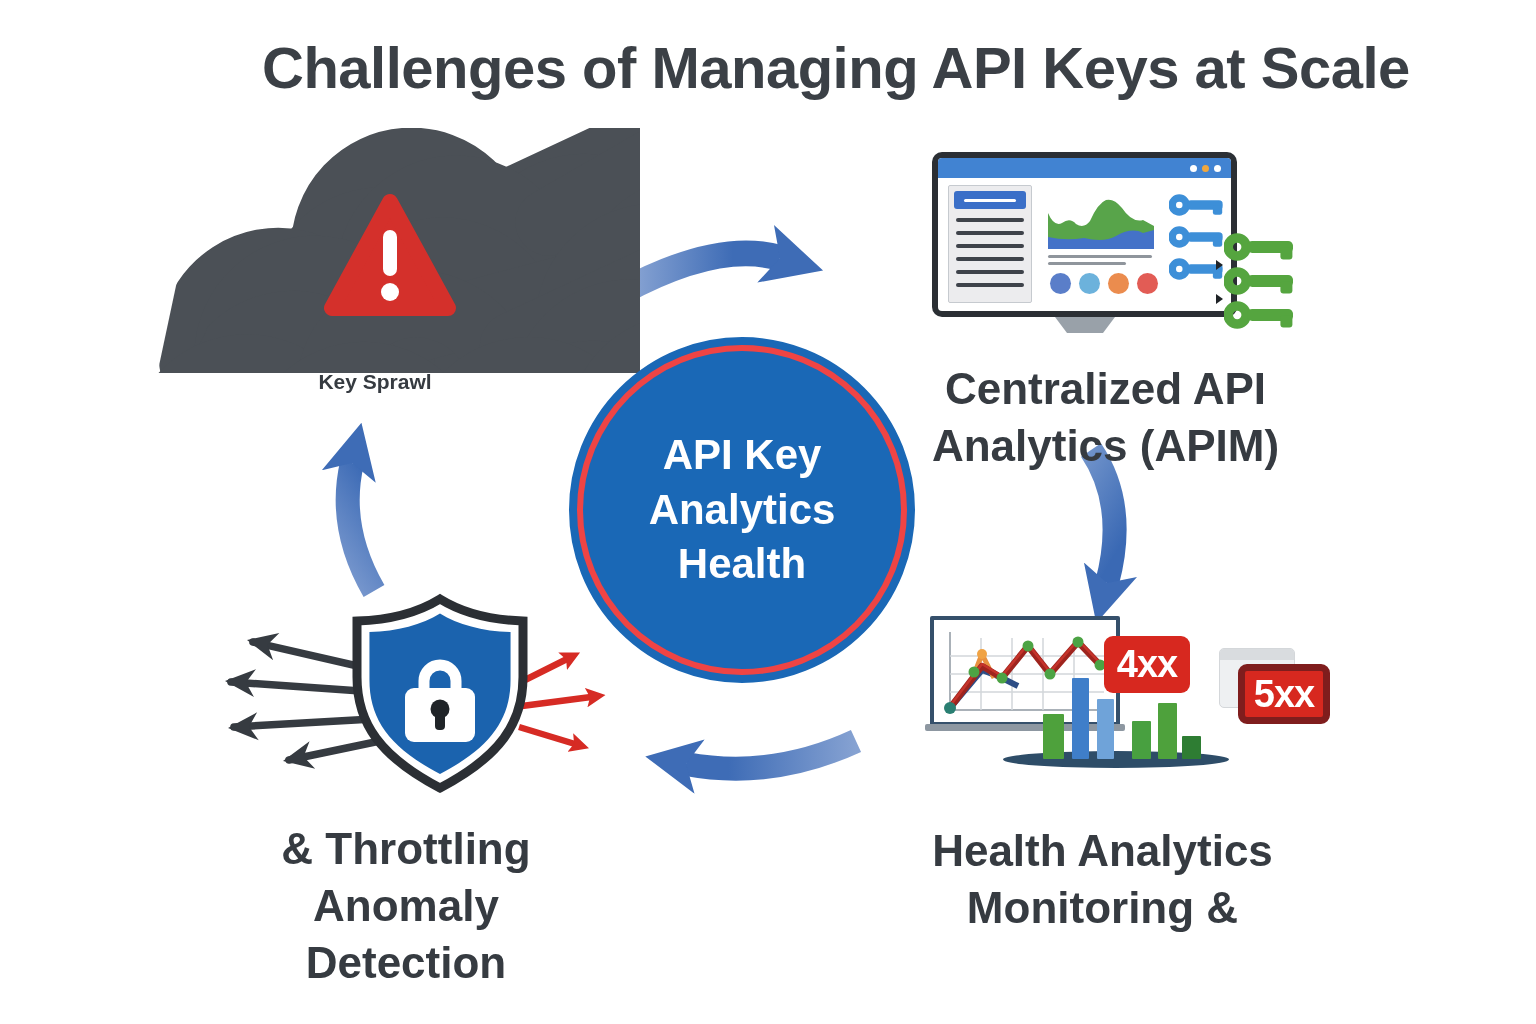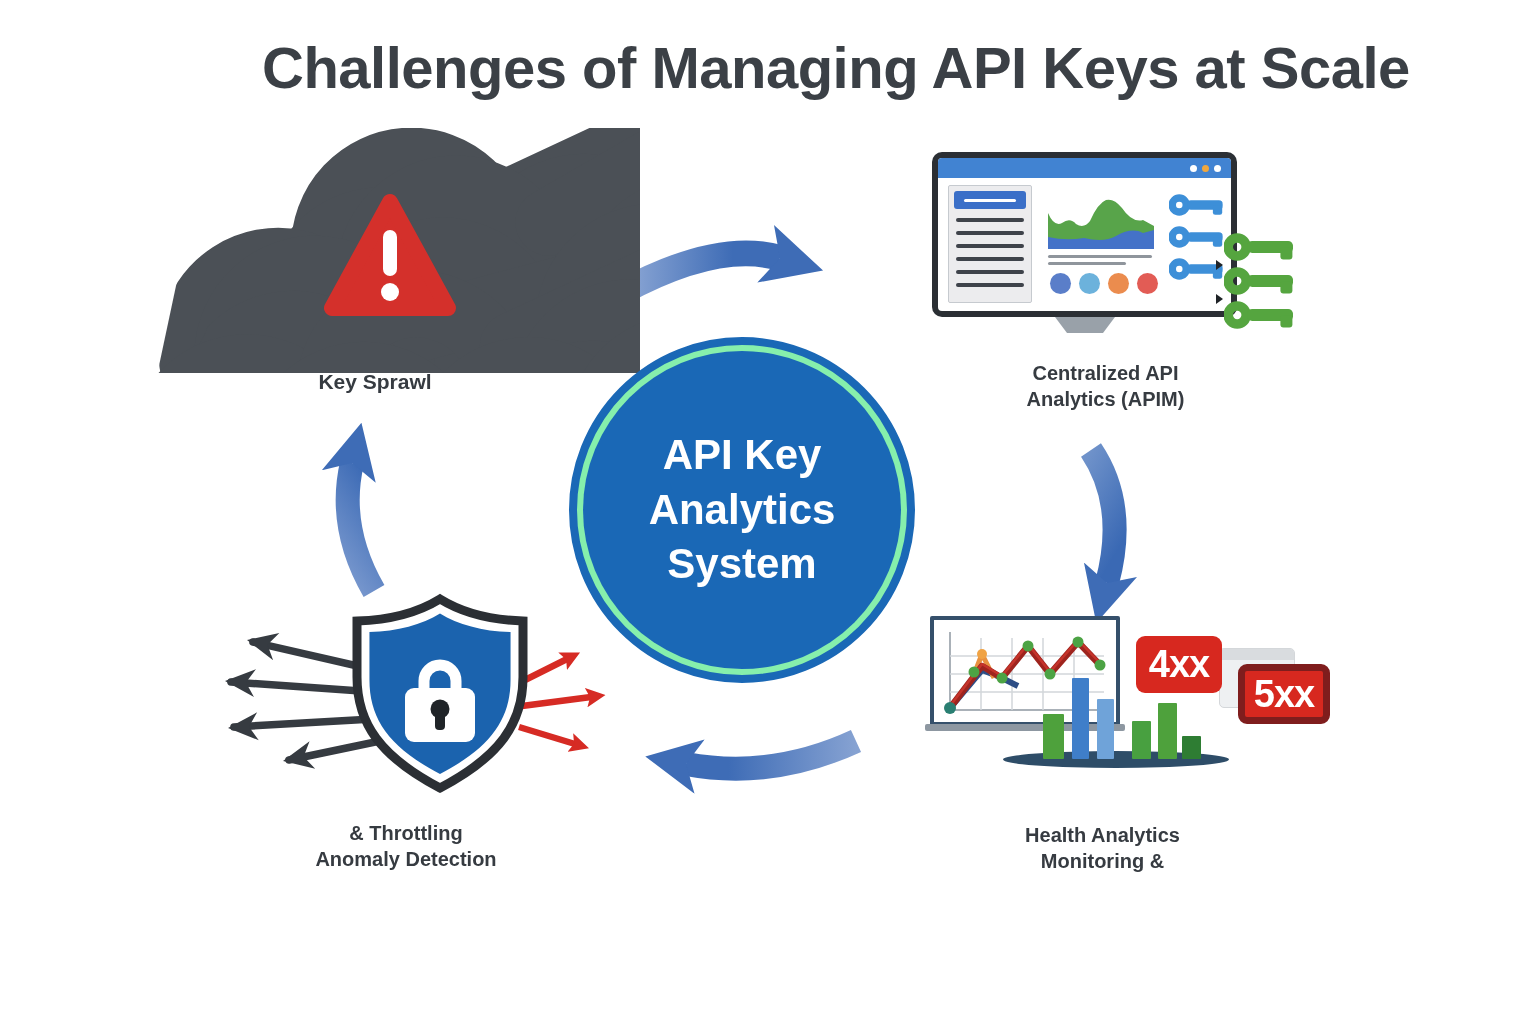--- a/index.html
+++ b/index.html
@@ -1,23 +1,23 @@
 <!DOCTYPE html>
 <html><head>
 <meta charset="utf-8">
 <style>
   html,body{margin:0;padding:0;background:#fff;}
   .canvas{position:relative;width:1536px;height:1024px;background:#ffffff;overflow:hidden;
           font-family:"Liberation Sans",sans-serif;color:#3b4046;}
   .abs{position:absolute;}
   .title{position:absolute;left:262px;top:34px;font-size:58px;font-weight:700;color:#3b4046;letter-spacing:-.5px;}
-  .lbl{position:absolute;text-align:center;font-weight:700;color:#363b41;font-size:20px;line-height:1.3;}
+  .lbl{position:absolute;text-align:center;font-weight:700;color:#363b41;font-size:44px;line-height:1.3;}
   
   .circle-outer{position:absolute;left:569px;top:337px;width:346px;height:346px;border-radius:50%;
-                border:8px solid #1a68b6;background:#86efac;box-sizing:border-box;}
+                border:8px solid #1a68b6;background:#ef4444;box-sizing:border-box;}
   .circle-inner{position:absolute;inset:6px;border-radius:50%;background:#1a68b6;
                 display:flex;flex-direction:column;align-items:center;justify-content:center;}
   .circle-inner span{color:#fff;font-size:42px;font-weight:700;line-height:1.3;}
   
   .monitor-frame{position:absolute;left:932px;top:152px;width:305px;height:165px;background:#2b2f34;
                  border-radius:10px;padding:6px;box-sizing:border-box;}
   .monitor-screen{position:relative;width:100%;height:100%;background:#fff;border-radius:4px;overflow:hidden;}
   .mon-titlebar{position:absolute;left:0;top:0;right:0;height:20px;background:#4183d2;}
   .mon-dots{position:absolute;right:10px;top:7px;display:flex;gap:5px;}
   .mon-dots i{width:7px;height:7px;border-radius:50%;display:block;}
@@ -41,21 +41,21 @@
                border:4px solid #35506b;border-radius:2px;box-sizing:border-box;}
   .chart-base{position:absolute;left:925px;top:724px;width:200px;height:7px;background:#8d97a1;border-radius:2px;}
   .bars{position:absolute;left:1035px;top:677px;width:170px;height:82px;}
   .bars i{position:absolute;bottom:0;border-radius:1px;display:block;}
   .platform{position:absolute;left:1003px;top:751px;width:226px;height:17px;border-radius:50%;background:#2e4d68;}
   .err-card{position:absolute;left:1219px;top:648px;width:76px;height:60px;background:#eef0f2;
             border:1px solid #d4d7da;border-radius:5px;box-sizing:border-box;z-index:1;}
   .err-card i{display:block;height:11px;background:#d9dcdf;border-radius:4px 4px 0 0;}
   .badge{position:absolute;background:#d7281f;border-radius:9px;color:#fff;font-weight:700;
          display:flex;align-items:center;justify-content:center;font-size:38px;letter-spacing:-1px;box-sizing:border-box;}
-  .badge-4xx{left:1136px;top:636px;width:86px;height:57px;z-index:2;}
+  .badge-4xx{left:1104px;top:636px;width:86px;height:57px;z-index:2;}
   .badge-5xx{left:1238px;top:664px;width:92px;height:60px;border:7px solid #7f1d1d;z-index:3;}
   svg{display:block;}
   .overlay{position:absolute;left:0;top:0;pointer-events:none;}
 </style>
 </head>
 <body>
 
 <div class="canvas">
 
   <svg width="0" height="0">
@@ -137,21 +137,21 @@
       <rect x="243" y="102" width="14" height="46" rx="7" fill="#fff"></rect>
       <circle cx="250" cy="164" r="9" fill="#fff"></circle>
     </g>
   </svg>
   <div class="lbl" style="left:225px;top:368px;width:300px;font-size:21px;">Key Sprawl</div>
 
   <div class="circle-outer">
     <div class="circle-inner">
       <span>API Key</span>
       <span>Analytics</span>
-      <span>System</span>
+      <span>Health</span>
     </div>
   </div>
 
   <div class="monitor-frame">
     <div class="monitor-screen">
       <div class="mon-titlebar">
         <div class="mon-dots">
           <i style="background:#fff"></i>
             <i style="background:#f0a73e"></i>
             <i style="background:#fff"></i>

